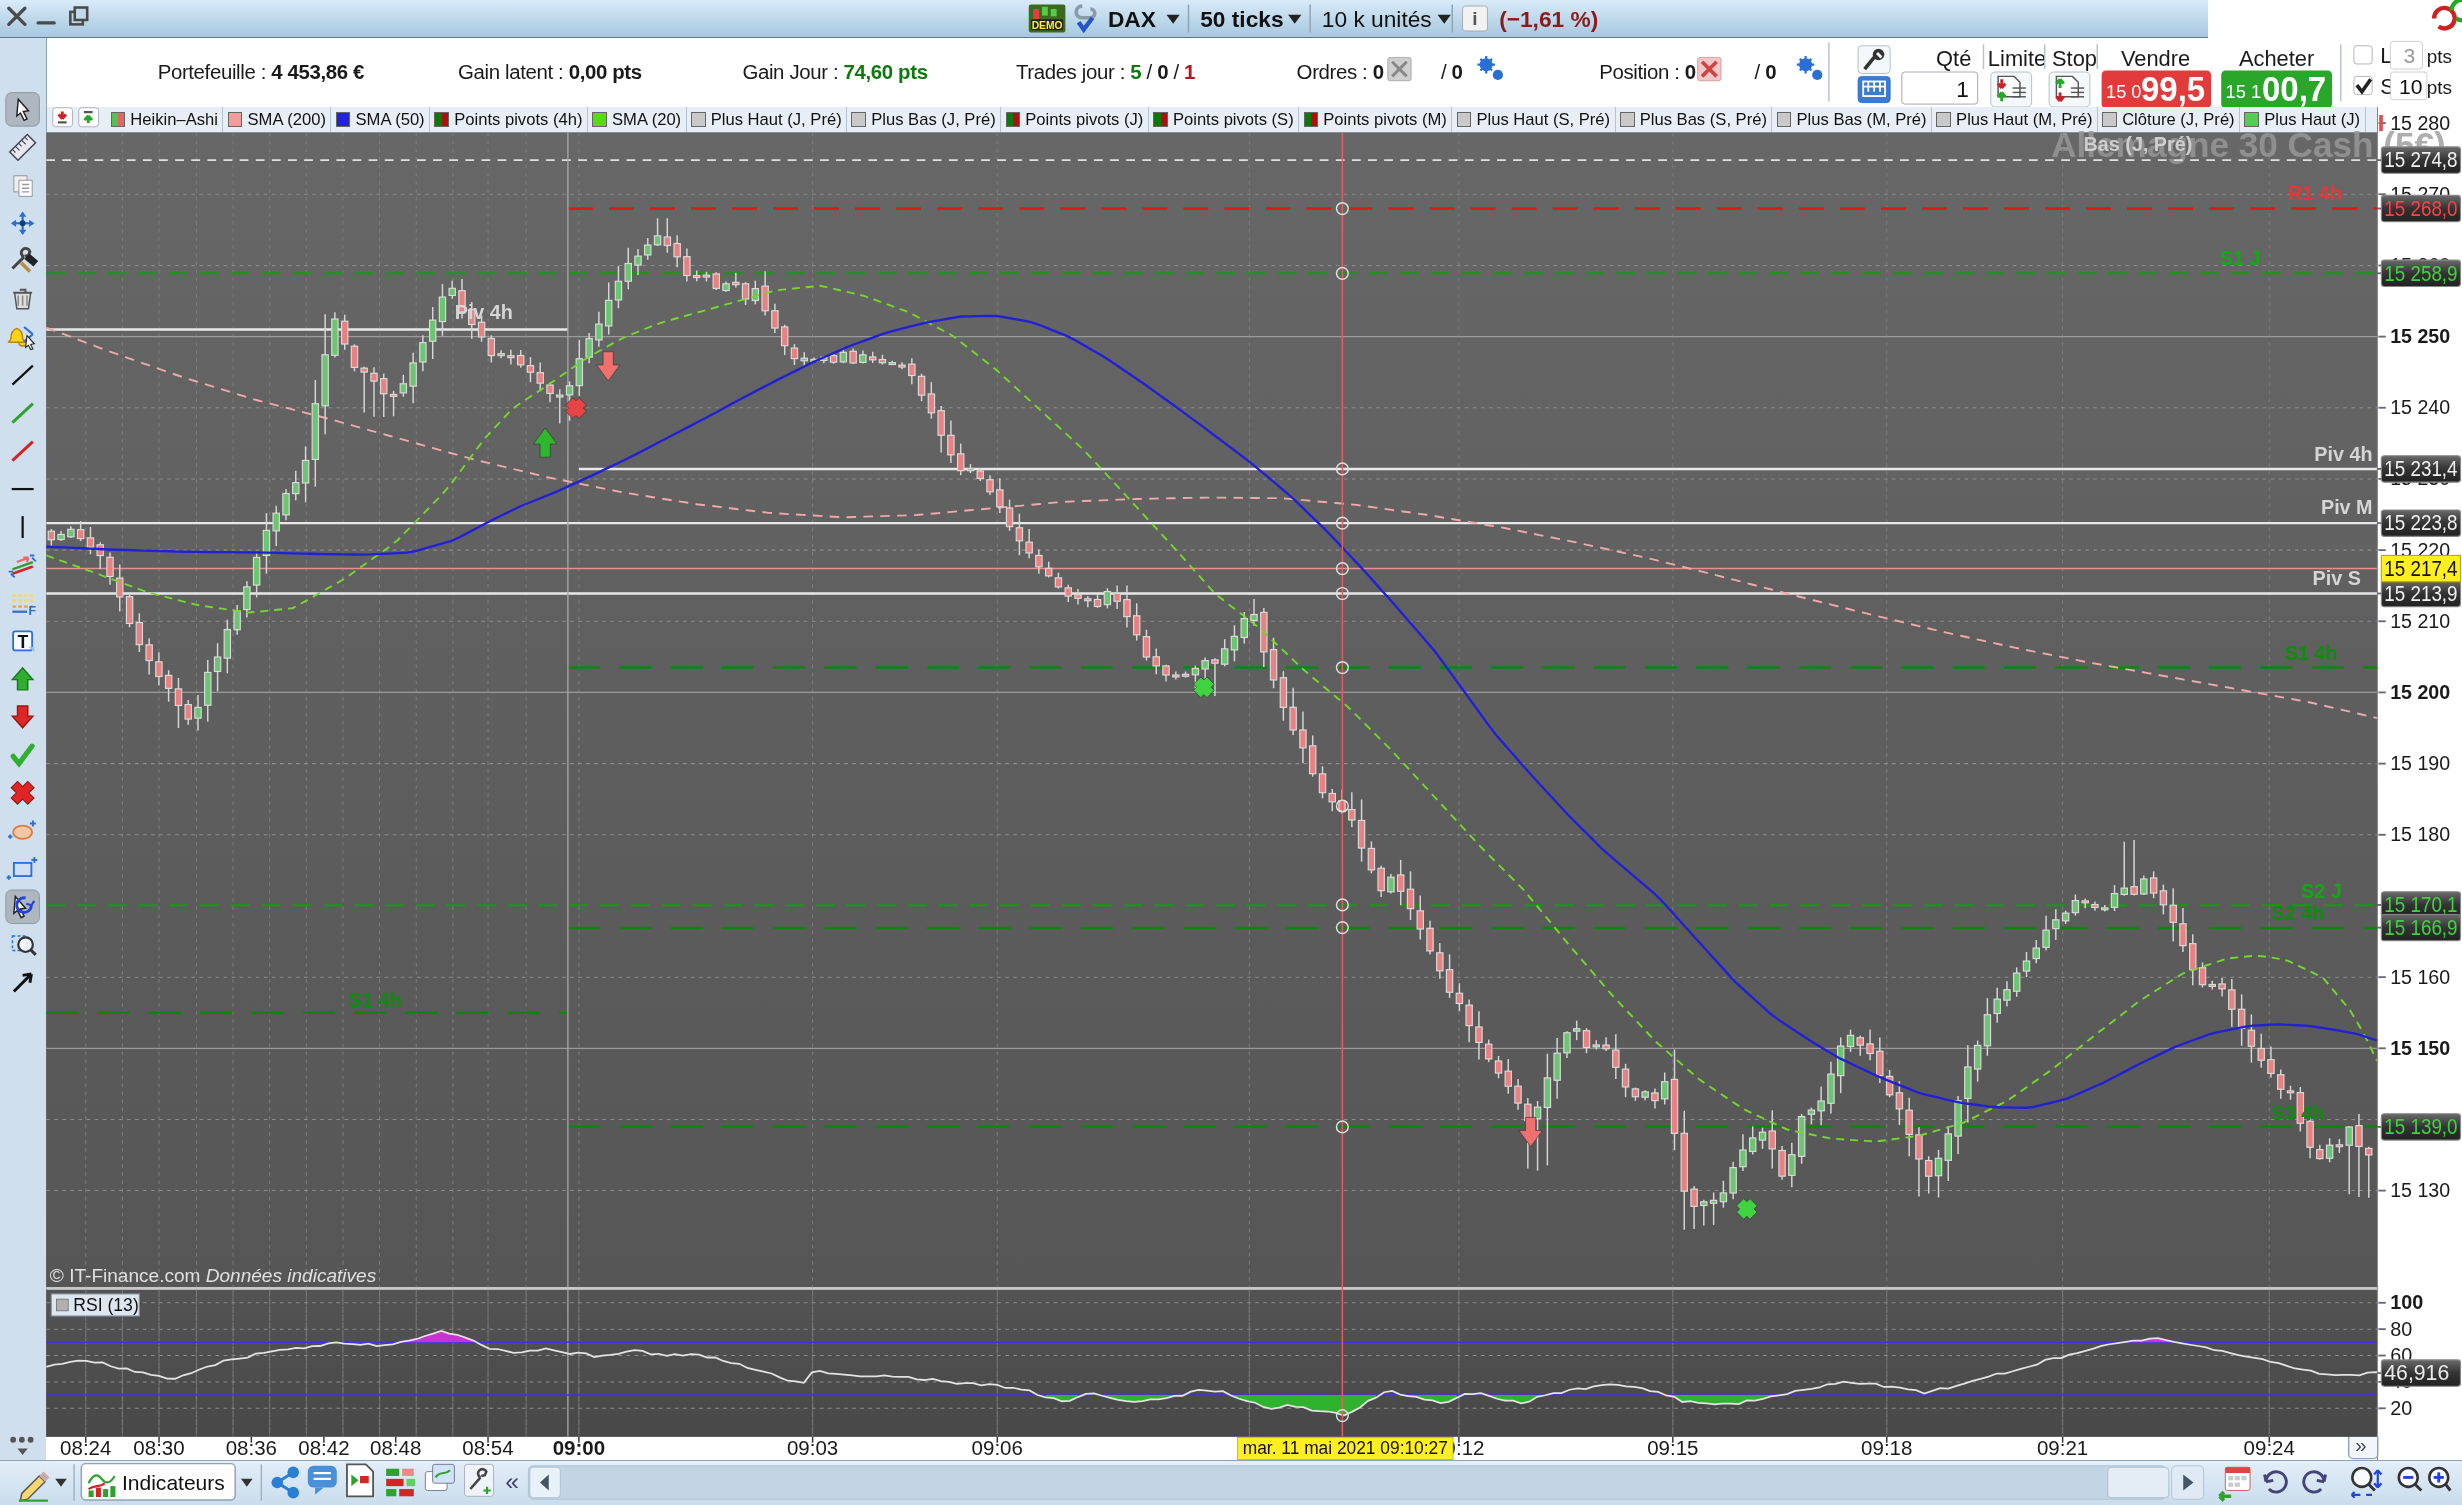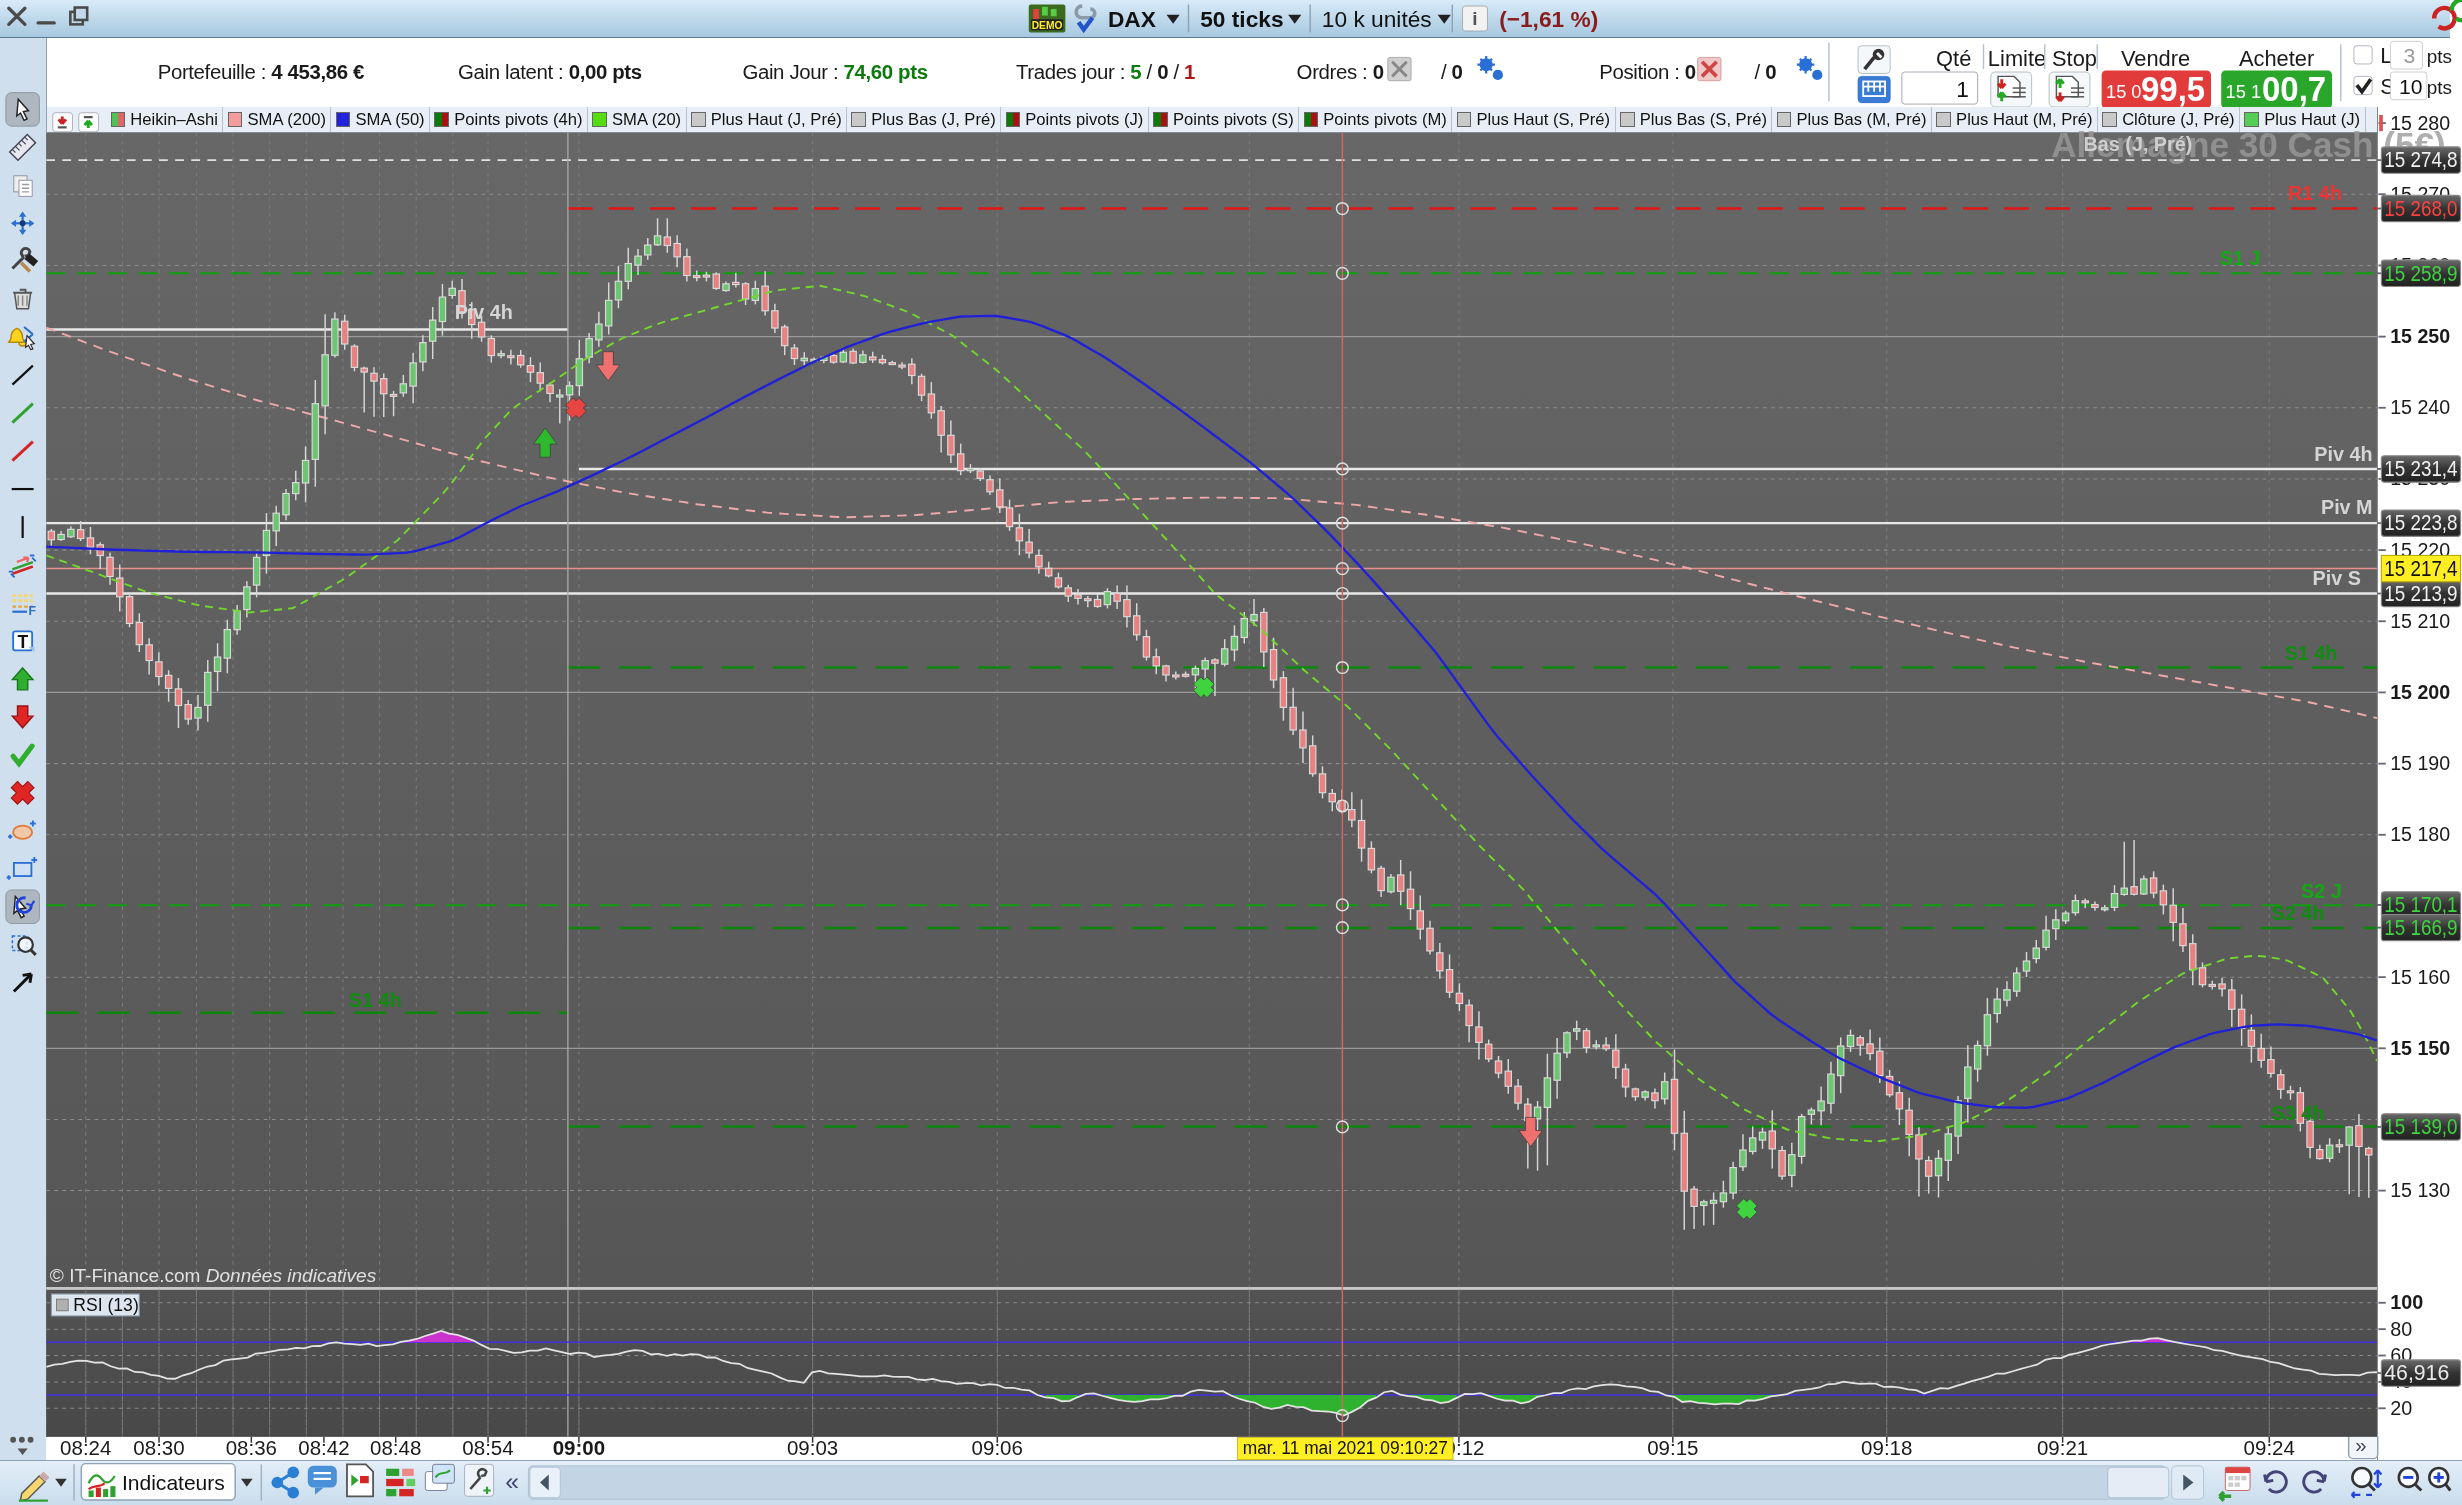--- a/index.html
+++ b/index.html
@@ -1,21 +1,21 @@
 <!DOCTYPE html>
 <html style="font-size:11.7px"><head><meta charset="utf-8"><title>chart</title>
 <style>
 html,body{margin:0;padding:0;width:2462px;height:1505px;overflow:hidden;
  font-family:"Liberation Sans",sans-serif;background:#fff;position:relative}
 .abs{position:absolute}
-#titlebar{left:0;top:0;width:2450px;height:37px;
+#titlebar{left:0;top:0;width:2208px;height:37px;
  background:linear-gradient(#d9ebf9,#bcd7ea 55%,#a8c8e0);border-bottom:1.5px solid #5a7a94}
 #whiterow{left:46px;top:38px;width:2416px;height:69px;background:#fff}
 #legend{left:46px;top:107px;width:2331px;height:25px;background:#e7eef6;
- border-bottom:0.7px solid #97a6b4;display:flex;align-items:flex-end;font-size:16.6px;color:#111;white-space:nowrap;overflow:hidden}
+ border-bottom:0.7px solid #97a6b4;display:flex;align-items:flex-start;font-size:16.6px;color:#111;white-space:nowrap;overflow:hidden}
 #lefttb{left:0;top:38px;width:46px;height:1422px;background:#cfdfed;border-right:0.7px solid #8fa3b5}
 #bottombar{left:0;top:1460px;width:2462px;height:45px;
  background:linear-gradient(#e3eef8,#c9dcec);border-top:1.5px solid #8fa3b5}
 #axisbg{left:2377px;top:107px;width:85px;height:1353px;background:#fff;border-left:0.7px solid #888}
 #timebg{left:46px;top:1437px;width:2331px;height:23px;background:#fff;border-bottom:0.7px solid #97a6b4}
 .leg-item{display:flex;align-items:center;height:100%;padding:0 4.4px;border-right:0.7px solid #b6c2cf}
 .chip{width:14.7px;height:14.7px;margin-right:5.1px;border:0.7px solid #666;box-sizing:border-box}
 svg text{font-family:"Liberation Sans",sans-serif}
 </style></head>
 <body>

